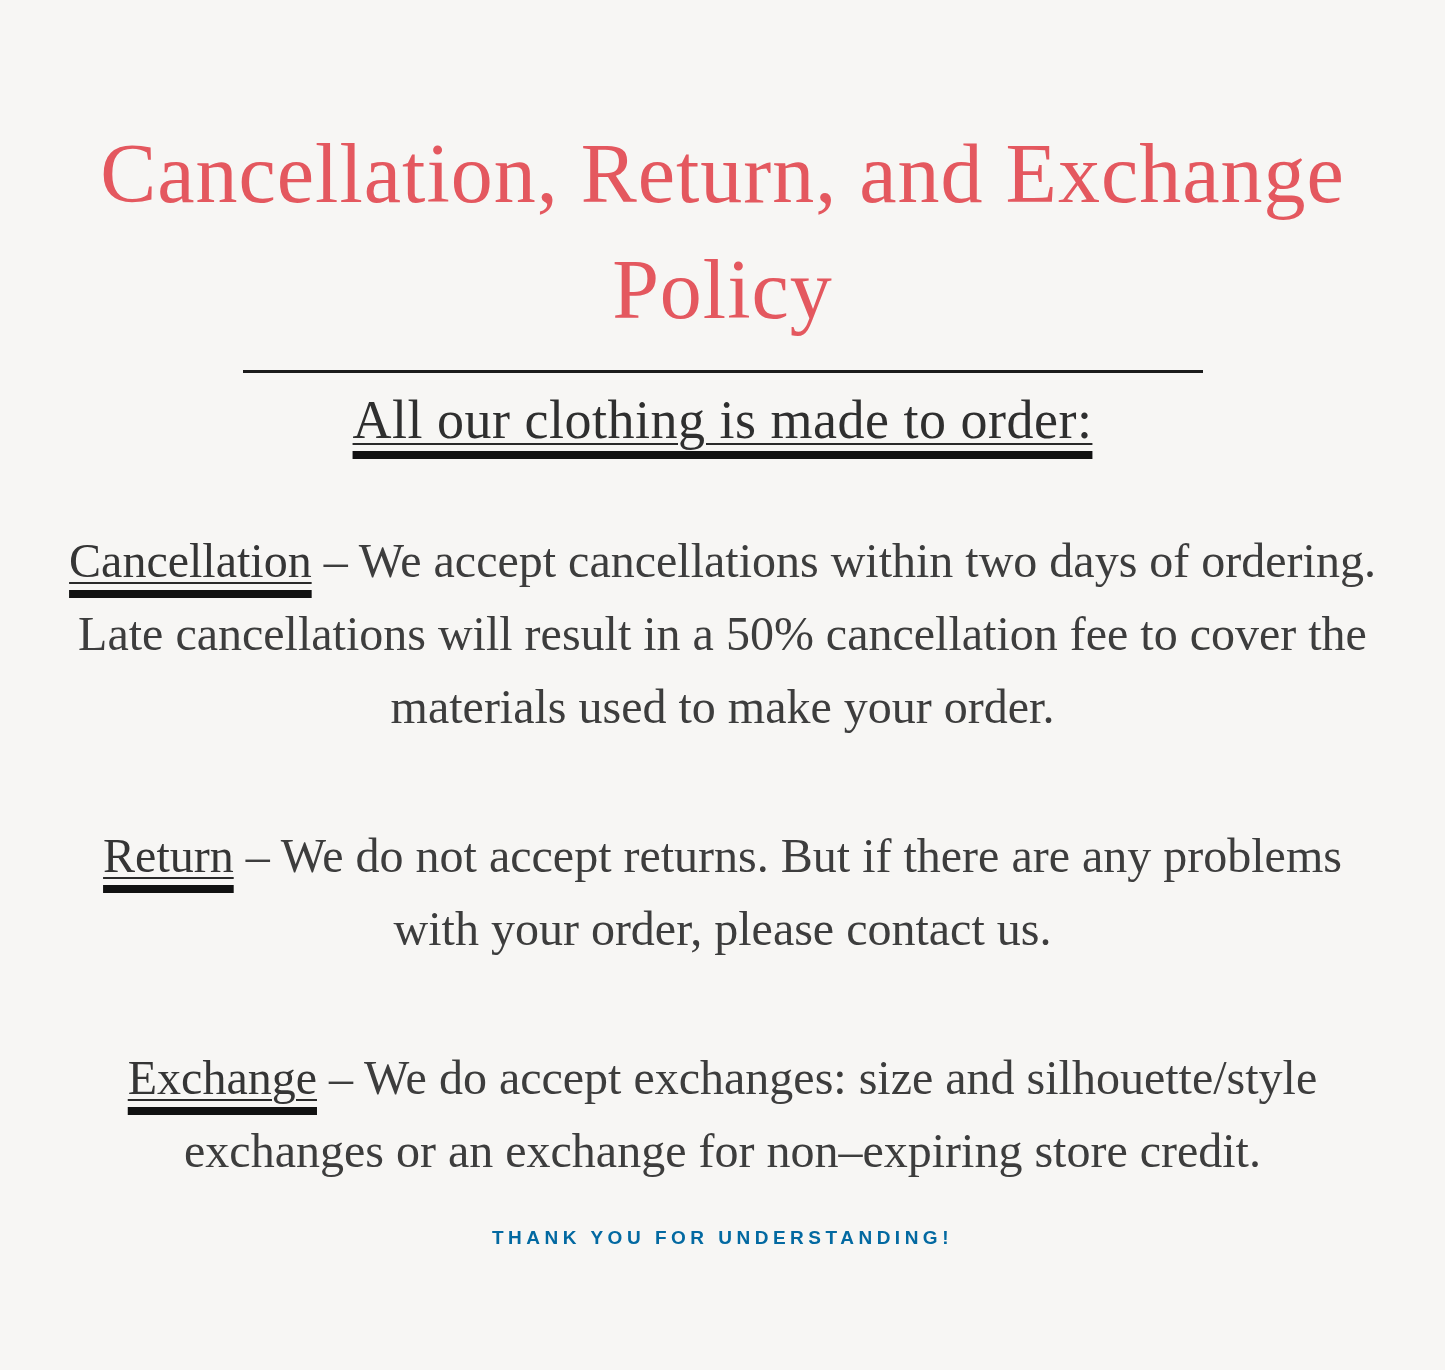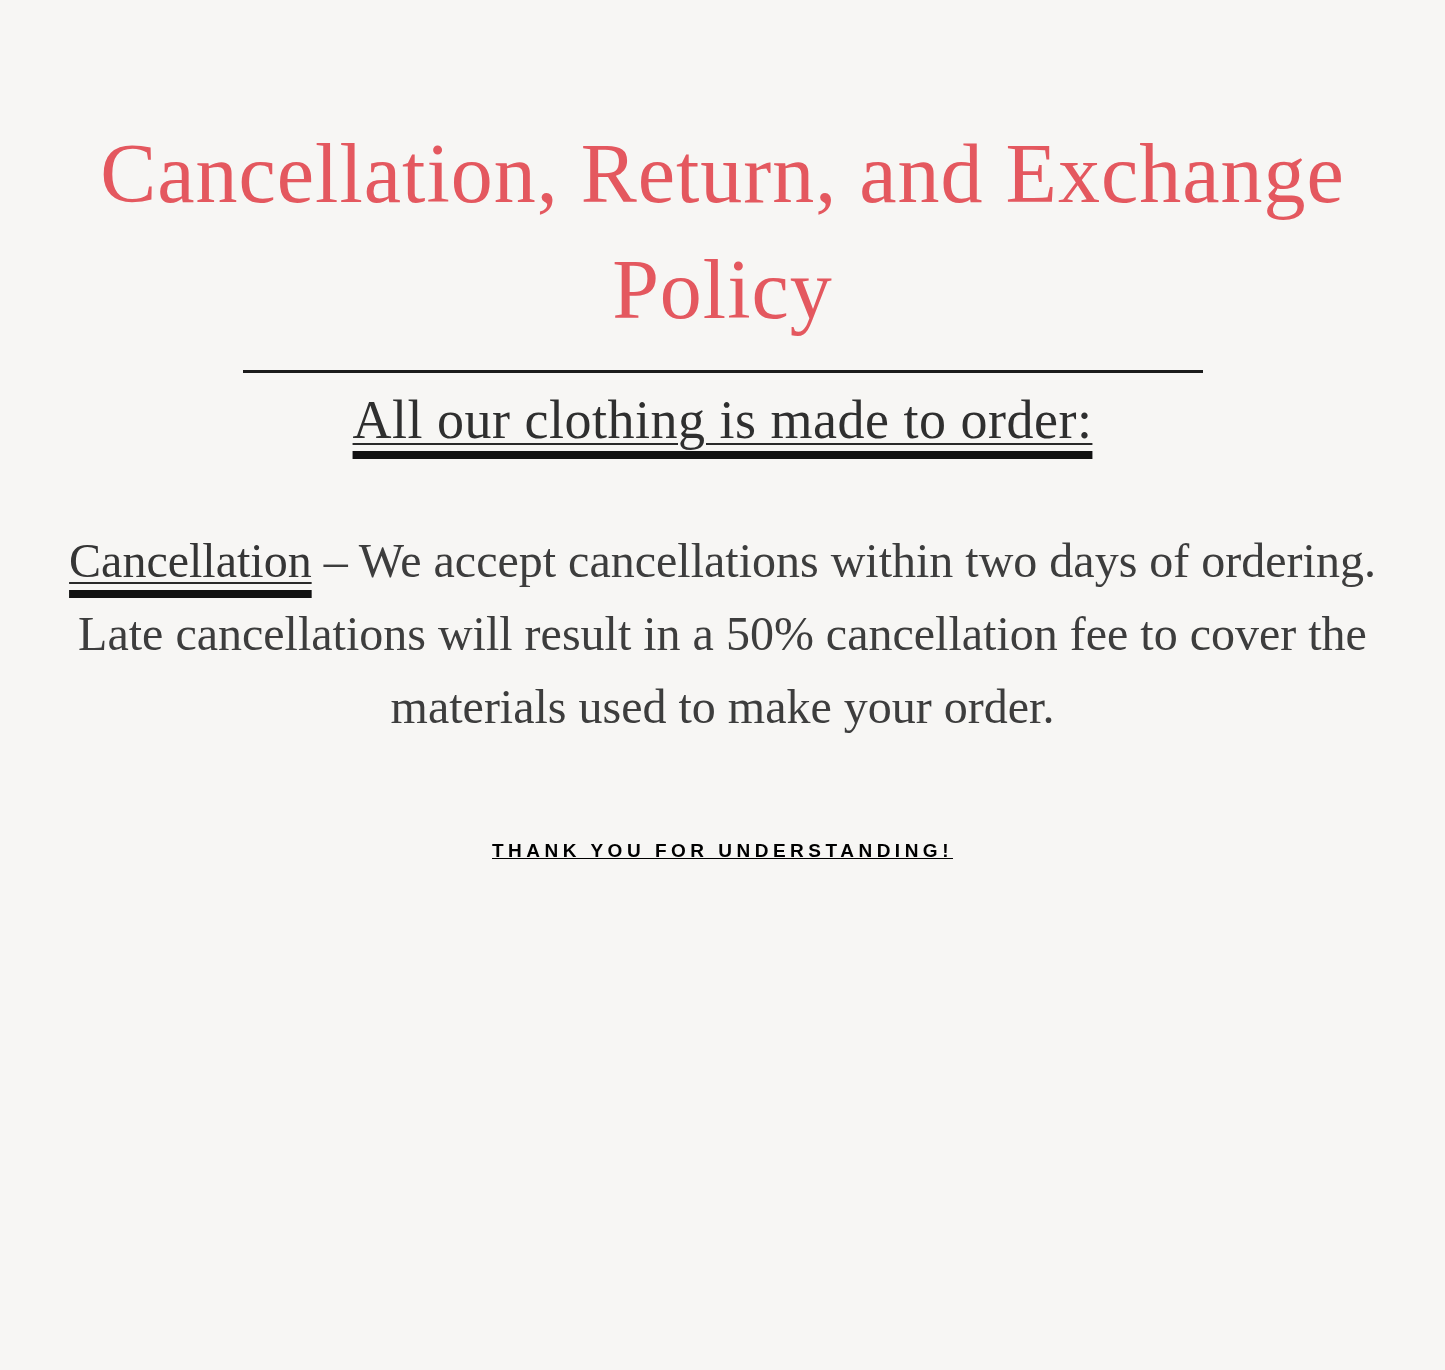--- a/index.html
+++ b/index.html
@@ -71,24 +71,23 @@
     color: #3d3d3d;
     margin: 0;
   }
   .section-cancellation { margin-top: 74px; }
   .section-return       { margin-top: 76px; }
   .section-exchange     { margin-top: 76px; }
   .term {
     color: #353535;
   }
   .footer {
-    margin-top: 96px;
+    margin-top: 40px;
     font-family: "Liberation Sans", sans-serif;
-    color: #000000;
-    text-decoration: underline;
+    color: #0369a1;
   }
   .footer-line1 {
     font-size: 19px;
     font-weight: 700;
     letter-spacing: 4.5px;
   }
   .footer-line2 {
     margin-top: 5px;
     font-size: 18px;
     font-weight: 700;
@@ -103,21 +102,23 @@
   <h1 class="title">Cancellation, Return, and Exchange Policy</h1>
 
   <div class="divider"></div>
 
   <h2 class="subheading"><span class="u-thick"><span class="u-thin">All our clothing is made to order:</span></span></h2>
 
   <div class="sections">
 
     <p class="section section-cancellation"><span class="term u-thick"><span class="u-thin">Cancellation</span></span> <span>– We accept cancellations within two days of ordering. Late cancellations will result in a 50% cancellation fee to cover the materials used to make your order.</span></p>
 
+    <p class="section section-return"><span class="term u-thick"><span class="u-thin">Return</span></span> <span>– We do not accept returns. But if there are any problems with your order, please contact us.</span></p>
 
+    <p class="section section-exchange"><span class="term u-thick"><span class="u-thin">Exchange</span></span> <span>– We do accept exchanges: size and silhouette/style exchanges or an exchange for non–expiring store credit.</span></p>
 
   </div>
 
   <div class="footer">
     <div class="footer-line1">THANK YOU FOR UNDERSTANDING!</div>
   </div>
 
 </div>
 
 </body></html>

